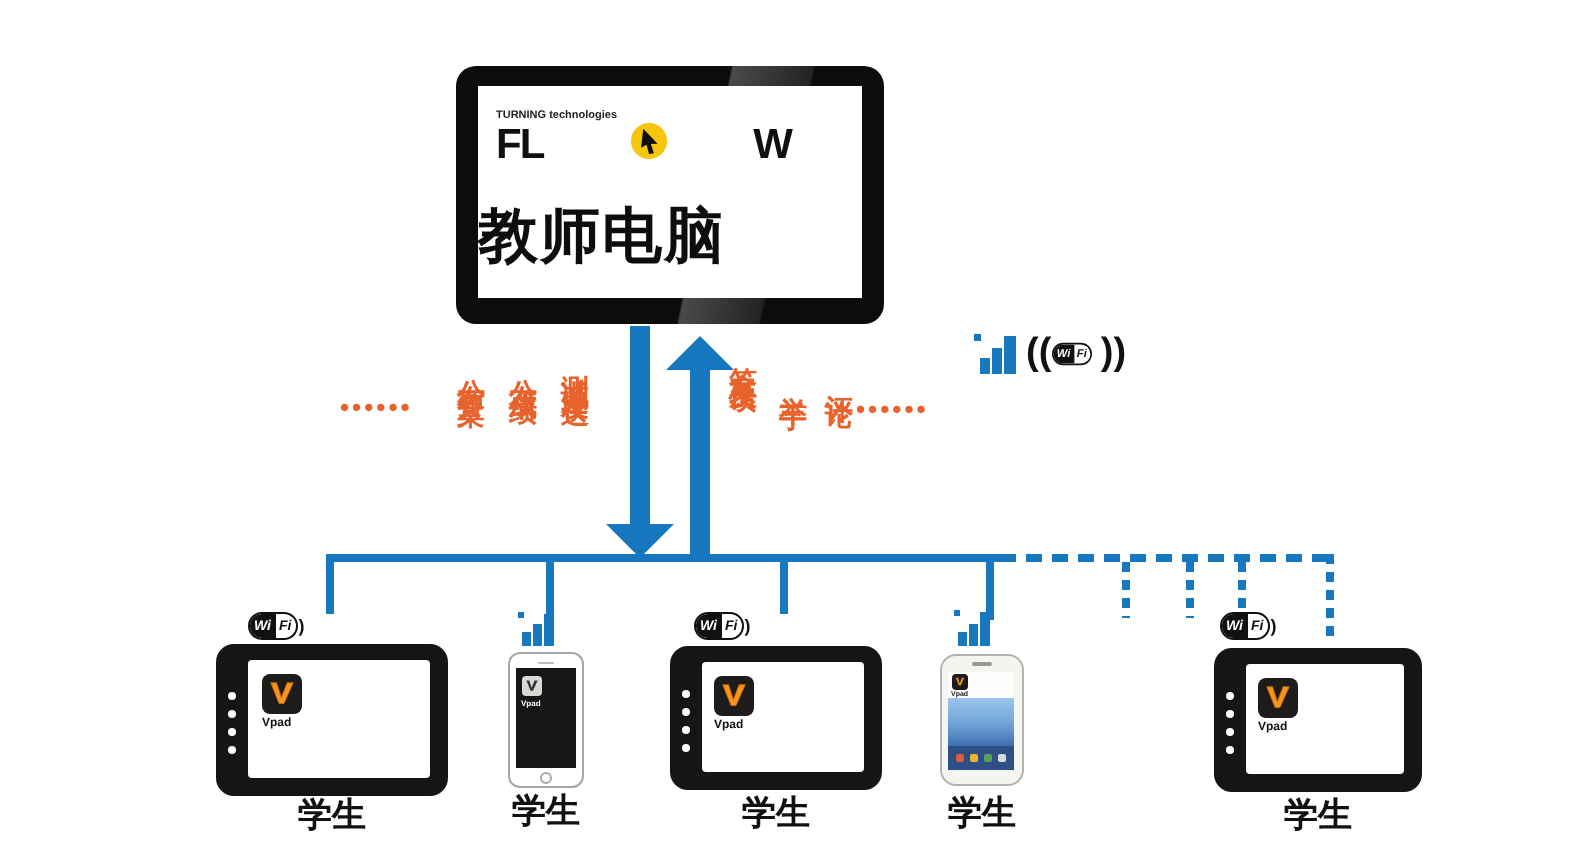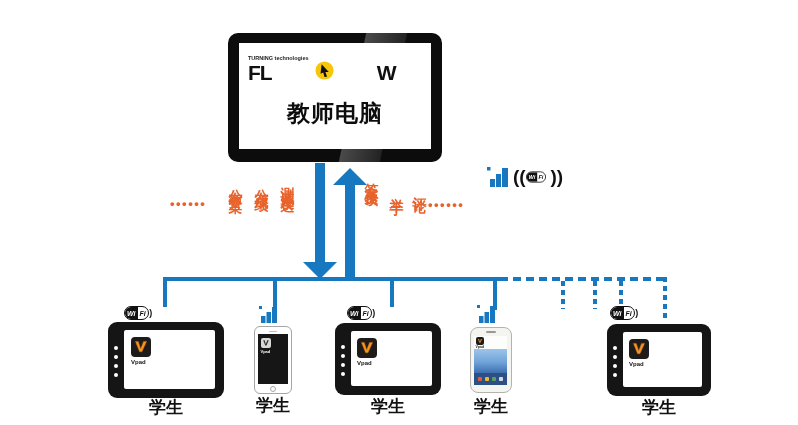--- a/index.html
+++ b/index.html
@@ -8,21 +8,21 @@
 
   
   .monitor{position:absolute;left:228px;top:33px;width:214px;height:129px;border-radius:10px;
            background:linear-gradient(102deg,#0c0c0c 57%,#4a4a4a 57.5%,#232323 74%,#0c0c0c 74.5%);}
   .mon-screen{position:absolute;left:11px;top:10px;right:11px;bottom:13px;background:#fff;}
   .brand{position:absolute;left:9px;top:12px;width:78px;}
   .brand-top{font-size:5.5px;font-weight:700;color:#222;letter-spacing:0;white-space:nowrap;}
   .brand-row{display:flex;align-items:center;font-size:21px;font-weight:900;color:#101010;letter-spacing:-1px;line-height:1;gap:42px;}
   .brand-o{margin:0 1px;}
   .sys-title{position:absolute;left:95px;top:19px;font-size:12.5px;font-weight:600;color:#1c1c1c;white-space:nowrap;}
-  .teacher-label{position:absolute;left:0;right:0;top:55px;text-align:center;font-size:23px;font-weight:900;color:#0d0d0d;letter-spacing:1px;}
+  .teacher-label{position:absolute;left:0;right:0;top:55px;text-align:left;font-size:30px;font-weight:900;color:#0d0d0d;letter-spacing:1px;}
 
   
   .shaft{position:absolute;background:#1878BF;}
   .head-down{position:absolute;width:0;height:0;border-left:17px solid transparent;border-right:17px solid transparent;border-top:17px solid #1878BF;}
   .head-up{position:absolute;width:0;height:0;border-left:17px solid transparent;border-right:17px solid transparent;border-bottom:17px solid #1878BF;}
 
   
   .vlabel{position:absolute;writing-mode:vertical-rl;text-orientation:upright;
           font-size:14px;font-weight:700;color:#E8632C;letter-spacing:3px;line-height:1;}
   .dots{position:absolute;color:#E8632C;font-size:13px;font-weight:900;letter-spacing:1.5px;white-space:nowrap;}

